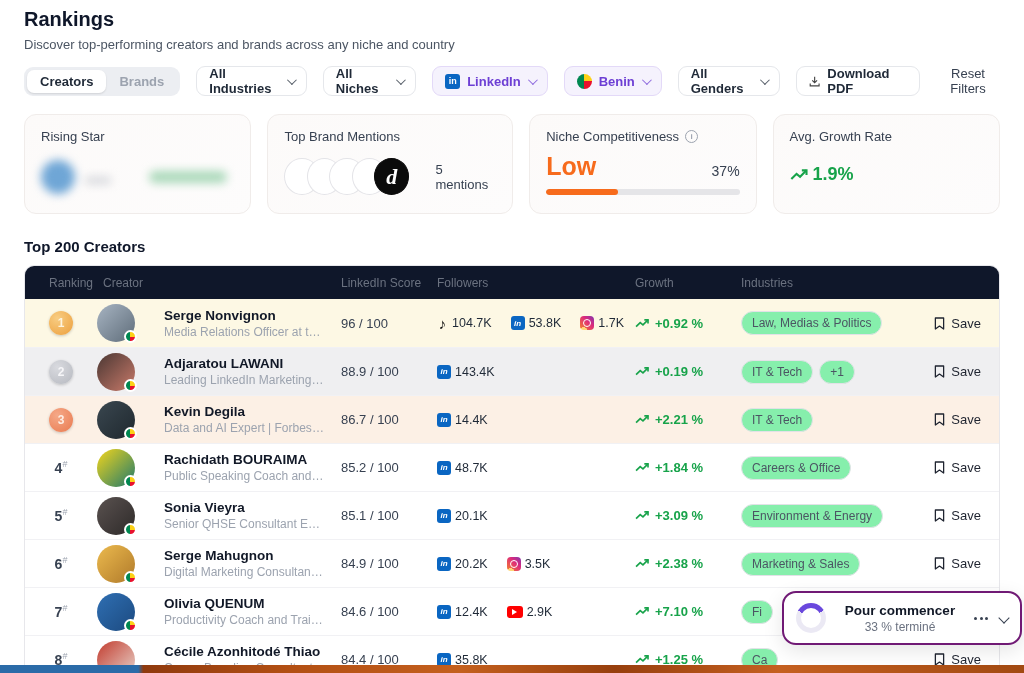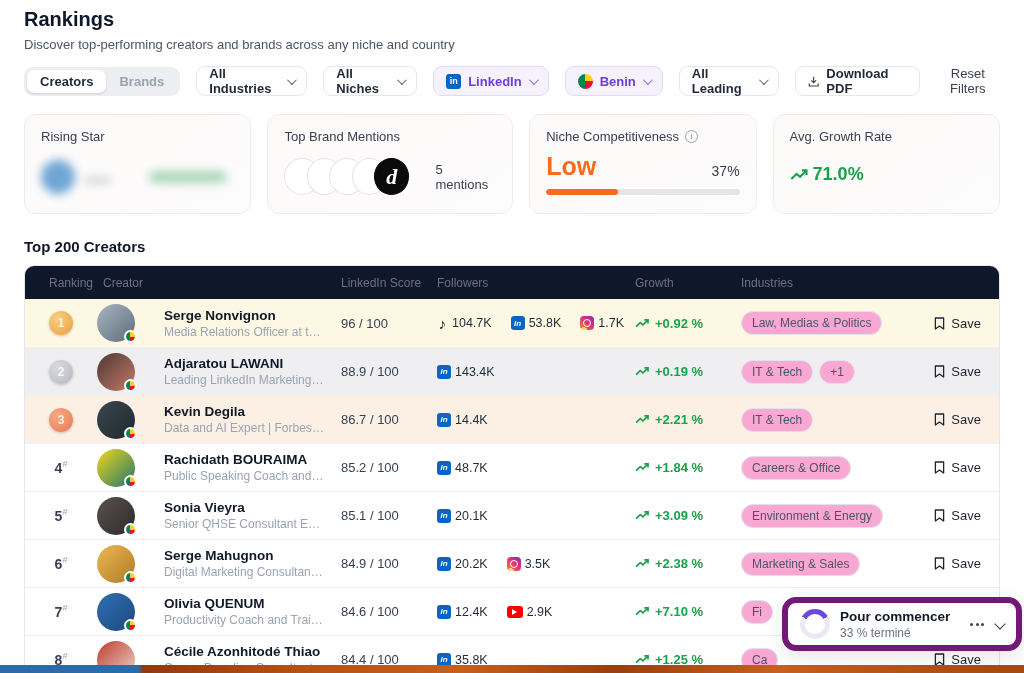--- a/index.html
+++ b/index.html
@@ -88,29 +88,29 @@
   .p-linkedin { background:#0a66c2; color:#fff; font-size:8px; font-weight:700; }
   .p-linkedin::after { content:"in"; }
   .p-tiktok { width:11px; color:#0b0b0b; font-size:15px; font-weight:700; }
   .p-tiktok::after { content:"\266A"; }
   .p-instagram { background:radial-gradient(circle at 25% 110%,#ffd676 0 22%,rgba(0,0,0,0) 23%),linear-gradient(45deg,#f58529,#dd2a7b 60%,#8134af); border-radius:4px; }
   .p-instagram::after { content:""; width:6px; height:6px; border:1.5px solid #fff; border-radius:50%; }
   .p-youtube { width:16px; height:12px; background:#f00; border-radius:3px; }
   .p-youtube::after { content:""; border-left:5px solid #fff; border-top:3px solid rgba(0,0,0,0); border-bottom:3px solid rgba(0,0,0,0); }
   .c-growth { display:flex; align-items:center; gap:5px; font-size:13px; font-weight:600; color:#17a34a; padding:0 6px; }
   .c-ind { display:flex; align-items:center; gap:6px; padding:0 6px; overflow:hidden; }
-  .pill { font-size:12px; color:#4b5563; background:#f9a8d4; border:1px solid #e2e2e7; border-radius:999px;
+  .pill { font-size:12px; color:#4b5563; background:#86efac; border:1px solid #e2e2e7; border-radius:999px;
     padding:4px 10px; white-space:nowrap; }
   .c-save { display:flex; justify-content:flex-end; padding-right:18px; }
   .savebtn { display:inline-flex; align-items:center; gap:6px; background:none; border:0; font-size:13px; font-weight:500;
     color:#1f2430; cursor:pointer; font-family:inherit; }
 
   
-  .onboard { position:fixed; right:2px; bottom:22px; width:240px; height:54px; background:#fff; border:6px solid #701a75;
-    border-radius:14px; box-shadow:0 6px 20px rgba(0,0,0,.10); display:flex; align-items:center; padding:0 12px; gap:10px; z-index:10; }
+  .onboard { position:fixed; right:2px; bottom:28px; width:240px; height:54px; background:#fff; border:2px solid #701a75;
+    border-radius:14px; box-shadow:0 6px 20px rgba(0,0,0,.10); display:flex; align-items:center; padding:0 12px; gap:10px; z-index:10;text-align:center; }
   .ring { width:30px; height:30px; border-radius:50%; flex:none; position:relative;
     background:conic-gradient(from 300deg,#6a48dd 0 33%,#ebe9f4 0); }
   .ring::after { content:""; position:absolute; inset:5px; background:#fff; border-radius:50%; }
   .ob-txt { flex:1; min-width:0; }
   .ob-title { font-size:13.5px; font-weight:700; color:#111827; }
   .ob-sub { font-size:12px; color:#6b7280; margin-top:2px; }
   .ob-ctrl { display:flex; align-items:center; gap:12px; color:#374151; }
   .dots { display:flex; gap:2.5px; cursor:pointer; }
   .dots i { width:3px; height:3px; border-radius:50%; background:#374151; }
   .ob-chev { width:8px; height:8px; border-right:1.8px solid #374151; border-bottom:1.8px solid #374151;
@@ -145,21 +145,21 @@
       <span class="li-sq"></span>
       <span>LinkedIn</span>
       <i class="chev"></i>
     </div>
     <div class="chip purple">
       <span class="flag"></span>
       <span>Benin</span>
       <i class="chev"></i>
     </div>
     <div class="chip">
-      <span>All Leading</span>
+      <span>All Genders</span>
       <i class="chev"></i>
     </div>
     <div class="chip">
       <svg width="13" height="13" viewBox="0 0 14 14">
           <path d="M7 1v7M4 5.5 7 8.5 10 5.5" stroke="#444" fill="none" stroke-width="1.4"></path>
           <path d="M1.5 9.5v3h11v-3" stroke="#444" fill="none" stroke-width="1.4"></path>
         </svg>
       <span>Download PDF</span>
     </div>
     <button class="reset-link">Reset Filters</button>
@@ -198,21 +198,21 @@
           <div class="bar-fill" id="comp-fill" style="width: 37%;"></div>
         </div>
     </div>
     <div class="card">
       <div class="card-title">Avg. Growth Rate</div>
       <div class="growth-val">
         <svg width="19" height="14" viewBox="0 0 16 12">
             <path d="M1 9.5 5.5 5l3 2.5L14 2" fill="none" stroke="#17a34a" stroke-width="1.8"></path>
             <path d="M10 2h4v4" fill="none" stroke="#17a34a" stroke-width="1.8"></path>
           </svg>
-        <span>71.0%</span>
+        <span>1.9%</span>
       </div>
     </div>
   </div>
 
   <div class="tbl-heading">Top 200 Creators</div>
   <div class="tbl">
     <div class="thead">
       <div class="th-rank">Ranking</div>
       <div>Creator</div>
       <div>LinkedIn Score</div>

